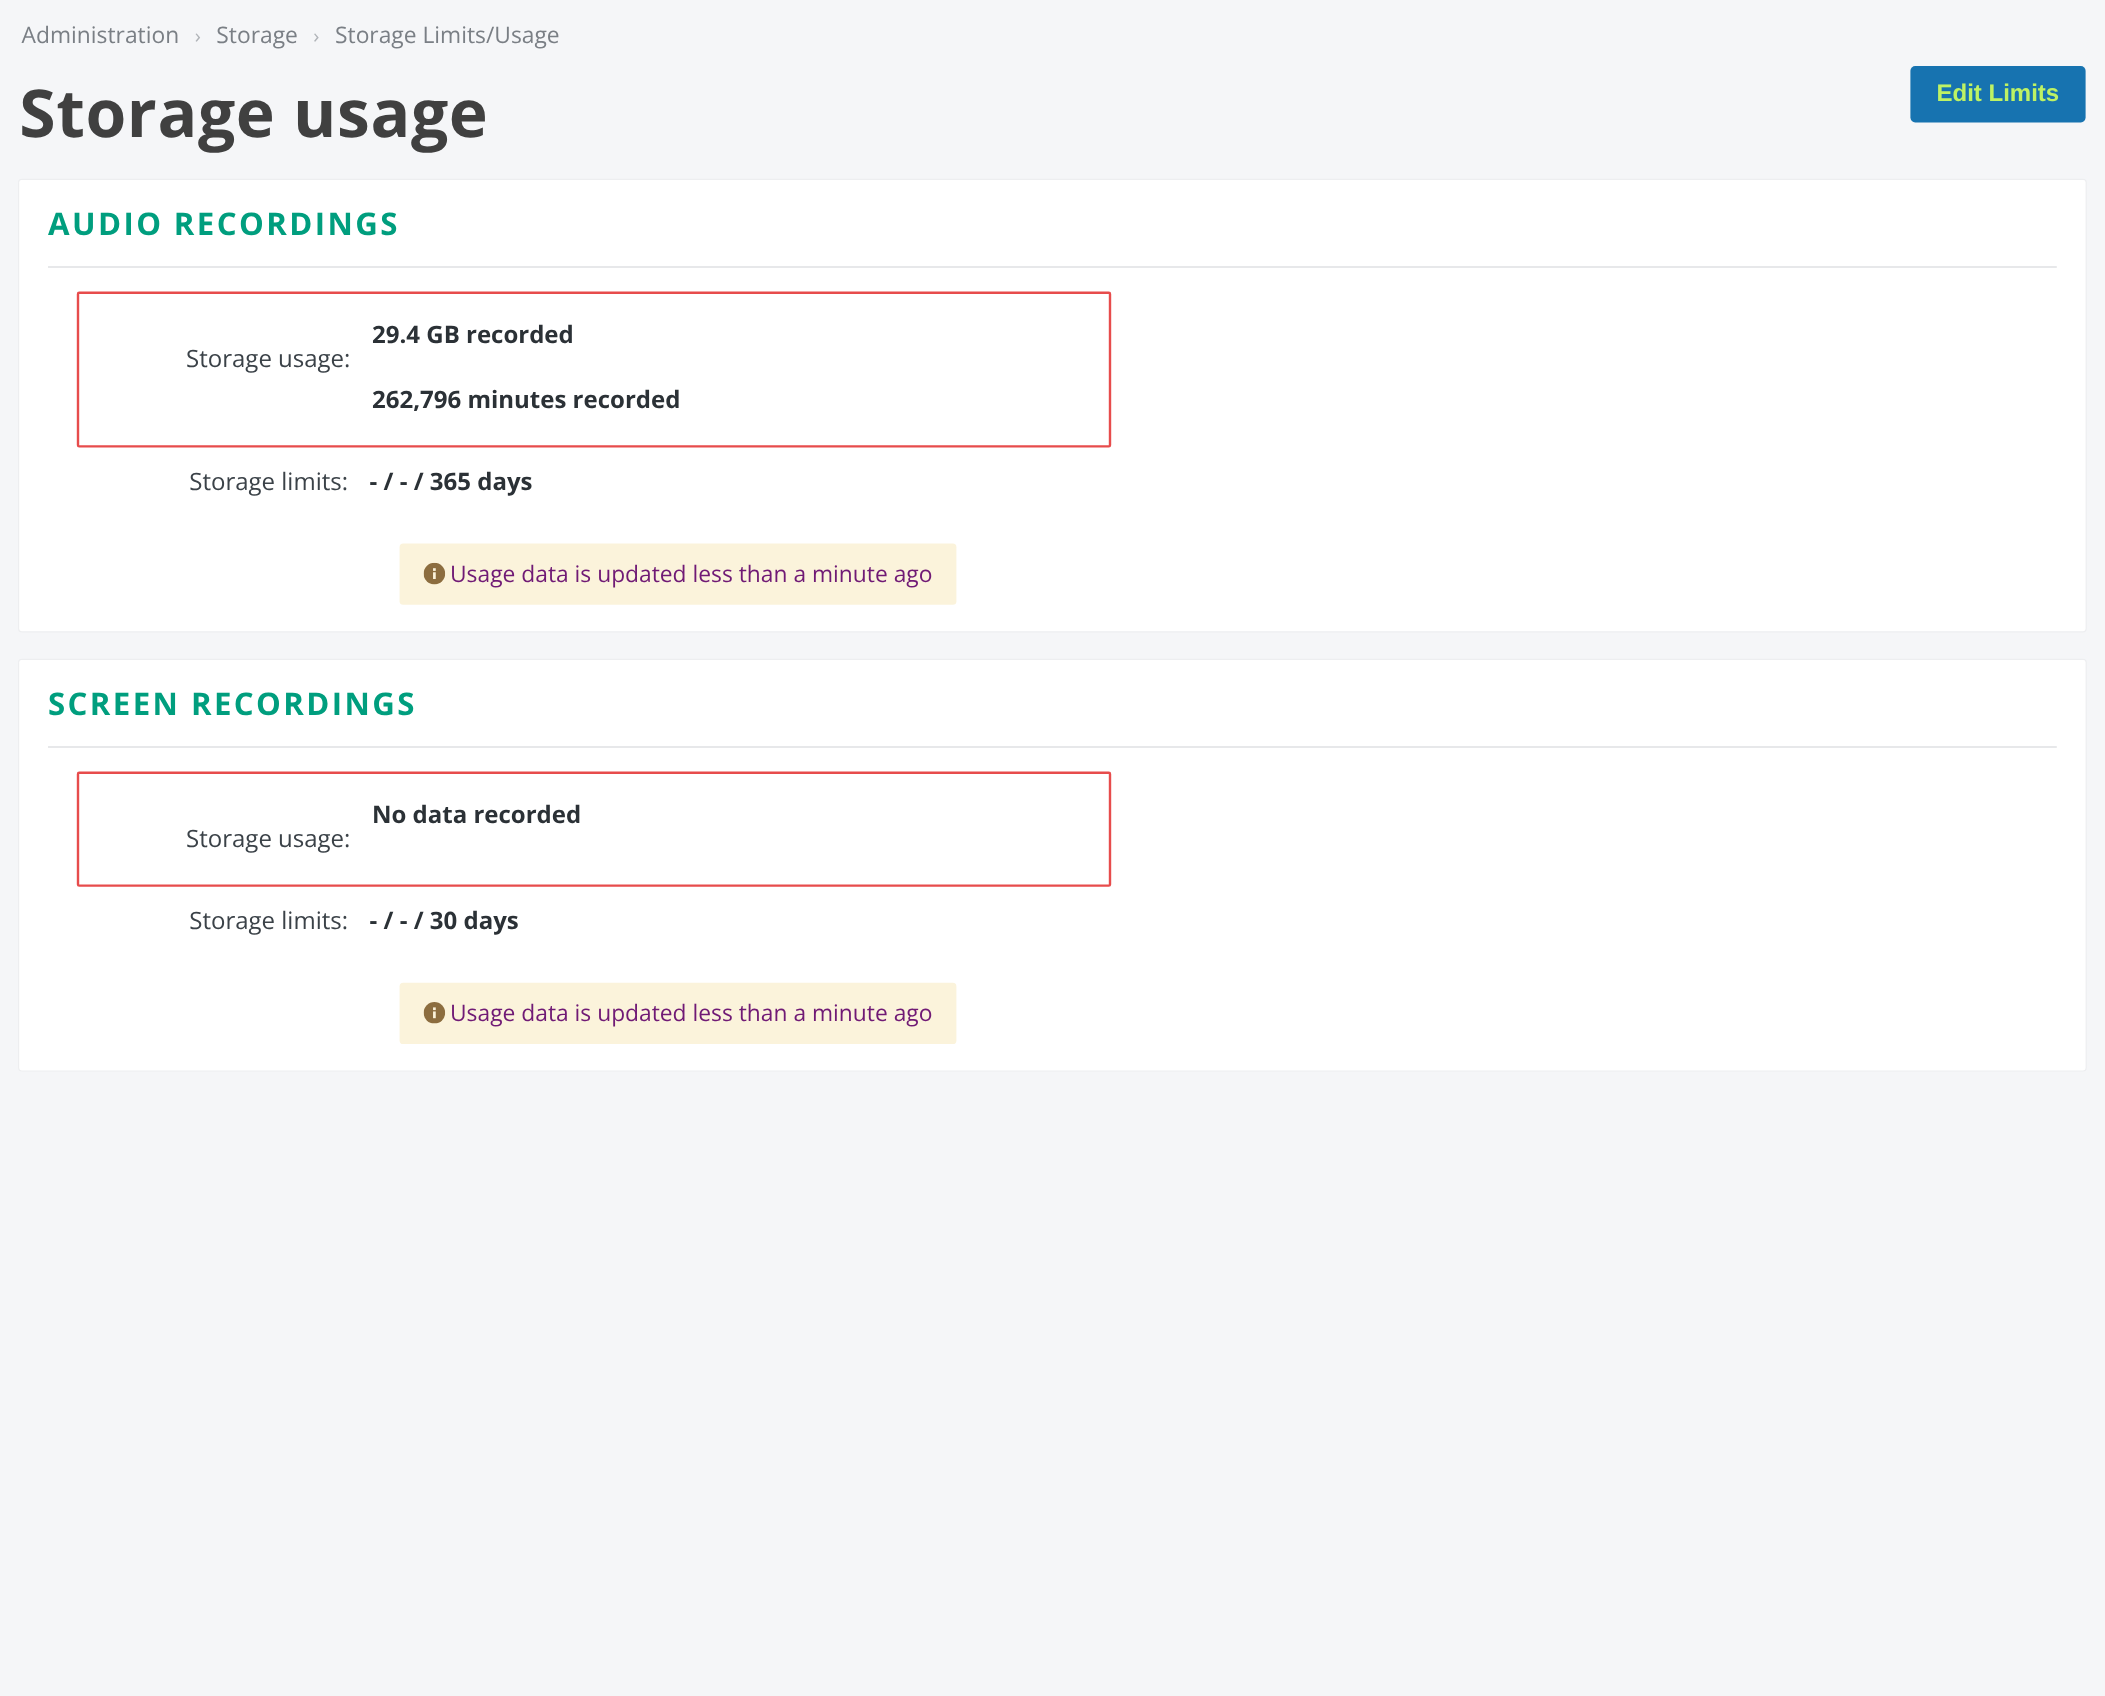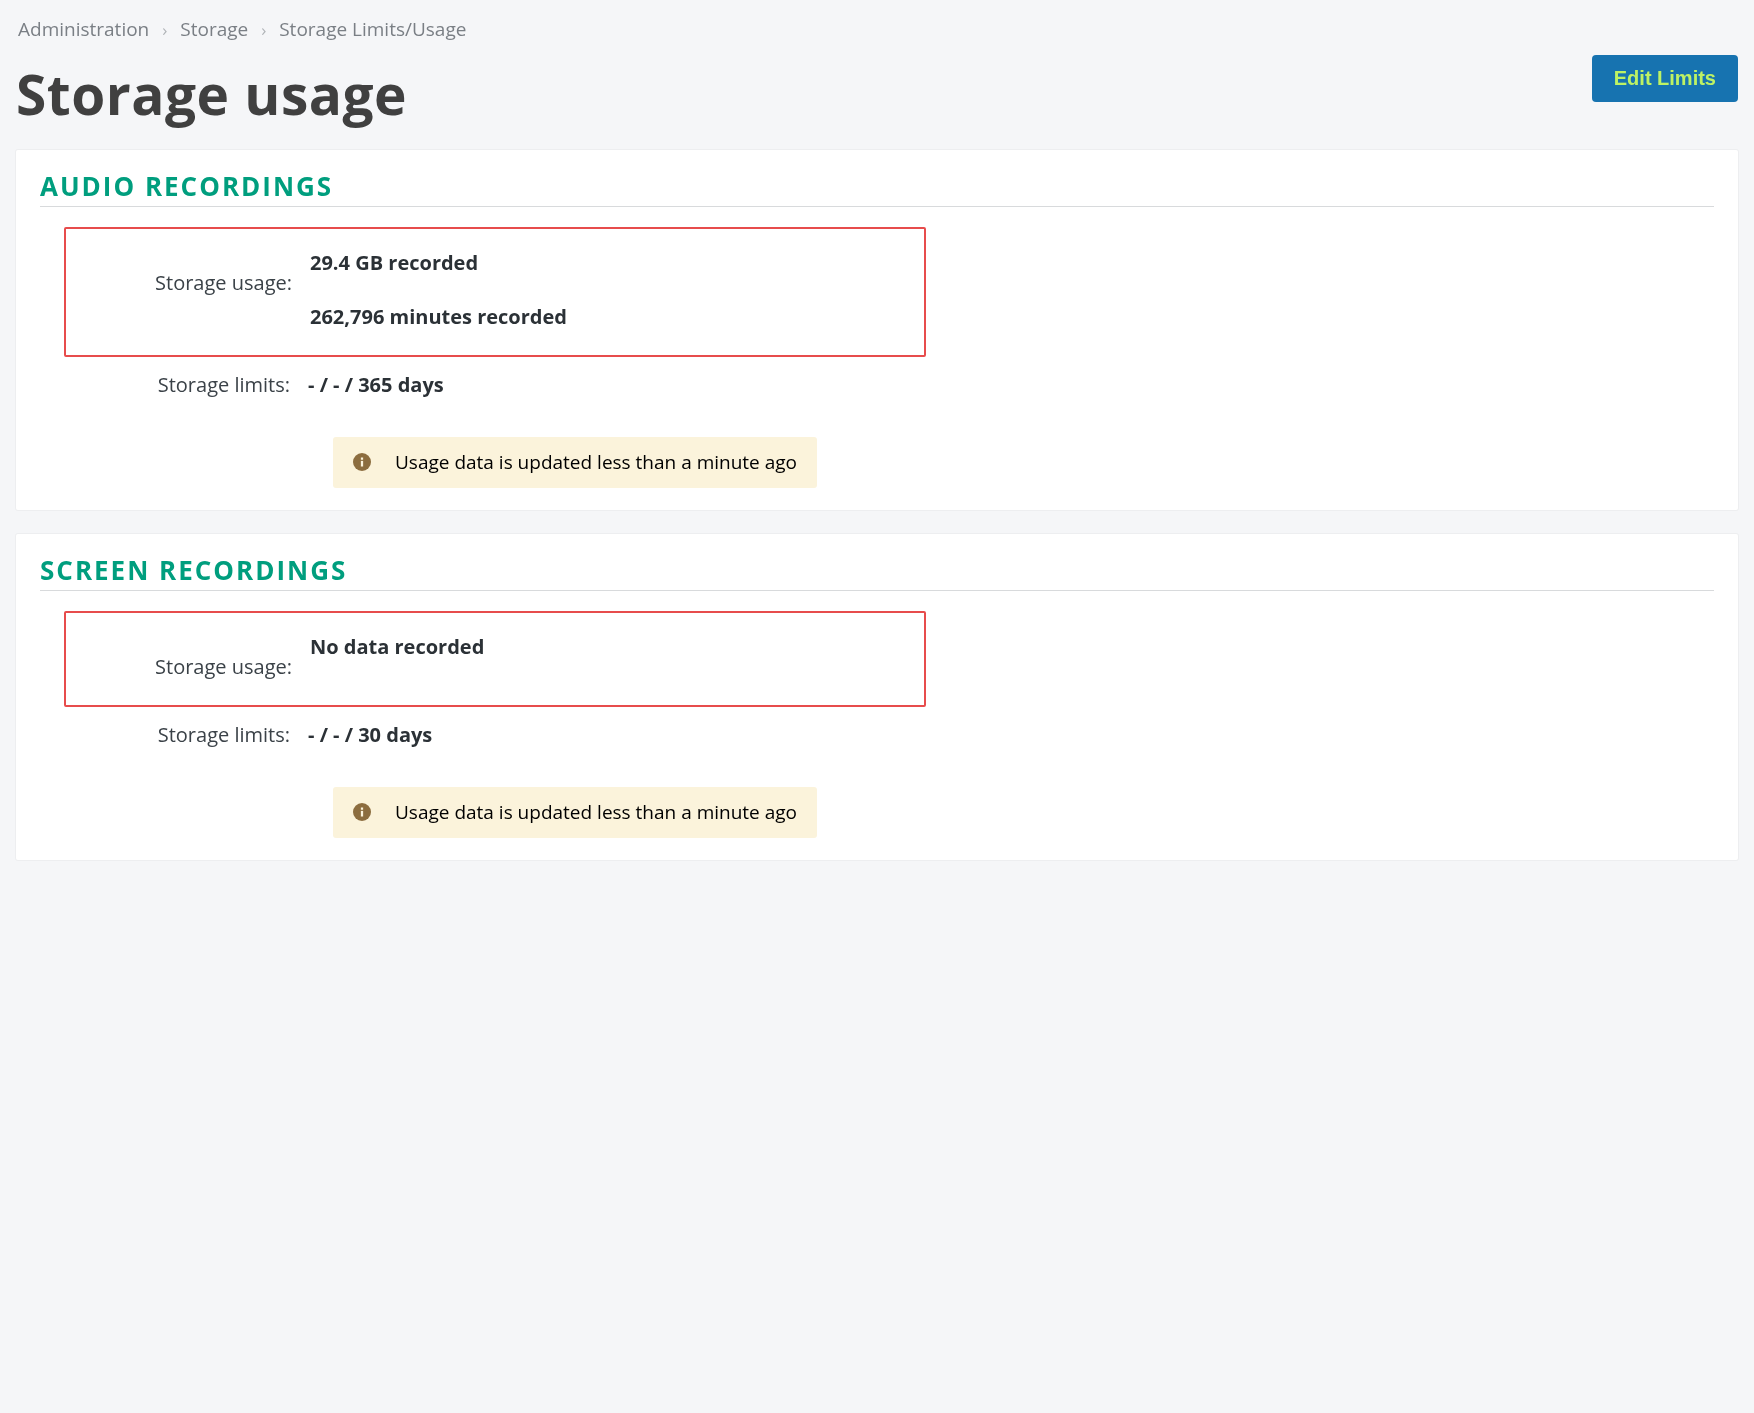--- a/index.html
+++ b/index.html
@@ -20,41 +20,41 @@
       background: #1773b0; color: #bef264; border: none; border-radius: 4px;
       padding: 12px 22px; font-size: 20px; font-weight: 600; cursor: pointer;
     }
     .card {
       background: #fff; border-radius: 2px; padding: 22px 24px; margin-bottom: 24px;
       box-shadow: 0 0 0 1px rgba(0,0,0,0.03);
     }
     .card.section { padding-top: 18px; }
     .section-title {
       color: #009e7e; font-size: 26px; font-weight: 700; letter-spacing: 2px;
-      text-transform: uppercase; padding-bottom: 2px; border-bottom: 1px solid #d8dadc;
+      text-transform: uppercase; padding-bottom: 18px; border-bottom: 1px solid #d8dadc;
       margin-bottom: 20px;
     }
     .kv { display: flex; align-items: flex-start; margin: 14px 0; }
     .kv .k { width: 268px; text-align: right; padding-right: 18px; color: #3b4248; font-size: 20px; }
     .kv .v { color: #2b3136; font-size: 20px; }
     .kv .v.strong { font-weight: 700; }
     .redacted { display: inline-block; width: 244px; height: 28px; background: #9c9c9c; vertical-align: middle; }
     .badge-enabled {
       display: inline-block; background: #4bb04b; color: #fff; font-weight: 600;
       padding: 6px 14px; border-radius: 4px; font-size: 19px;
     }
     .highlight-box {
       border: 2px solid #e74c4c; border-radius: 2px; padding: 10px 0 14px 0;
       margin: 0 0 12px 24px; width: 862px; max-width: calc(100% - 48px);
     }
     .highlight-box .kv { margin: 10px 0; }
     .highlight-box .kv .k { width: 244px; margin-top: 20px; }
     .alert-info {
-      display: inline-flex; align-items: center; gap: 24px;
-      background: #fbf3db; color: #000000; padding: 12px 20px; border-radius: 3px;
+      display: inline-flex; align-items: center; gap: 4px;
+      background: #fbf3db; color: #701a75; padding: 12px 20px; border-radius: 3px;
       font-size: 19px; margin-top: 24px;
     }
     .alert-row { padding-left: 293px; }
     .limits-row .k { width: 268px; }
     .info-icon { width: 18px; height: 18px; display: inline-block; }
     .info-icon svg { width: 100%; height: 100%; display: block; }
     .chev { display:inline-block; font-size: 17px; }
     .v-stack .line2 { margin-top: 26px; font-weight:700; }
   </style>
 </head>

